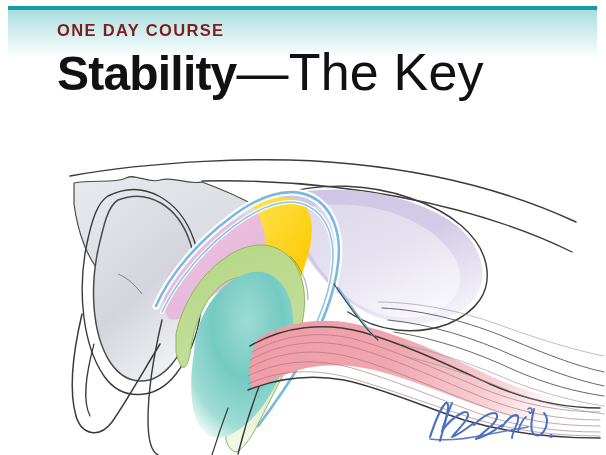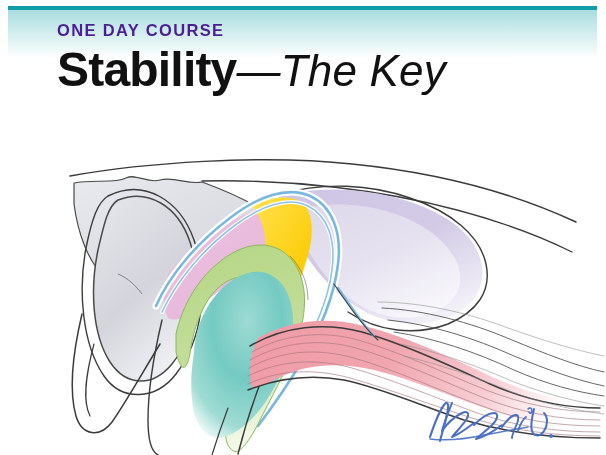--- a/index.html
+++ b/index.html
@@ -45,41 +45,40 @@
   
   #title-block {
     position: absolute;
     left: 57px; top: 22px;
     width: 540px;
   }
   #eyebrow {
     font-size: 16.5px;
     font-weight: bold;
     letter-spacing: 1.35px;
-    color: #4c1d95;
+    color: #7f1d1d;
     line-height: 1;
     white-space: nowrap;
   }
   #headline {
     margin-top: 7px;
     line-height: 1;
     white-space: nowrap;
     color: #111111;
   }
   #headline-strong {
     font-size: 48px;
     font-weight: bold;
     letter-spacing: -0.8px;
     margin-top: 6px;
   }
   #headline-light {
-    font-size: 44px;
+    font-size: 52px;
     font-weight: 300;
     letter-spacing: 0.2px;
-    font-style: italic;
   }
 
   
   #illustration {
     position: absolute;
     left: 52px; top: 138px;
     width: 554px;
     height: 317px;
   }
   #illustration svg { display: block; }

